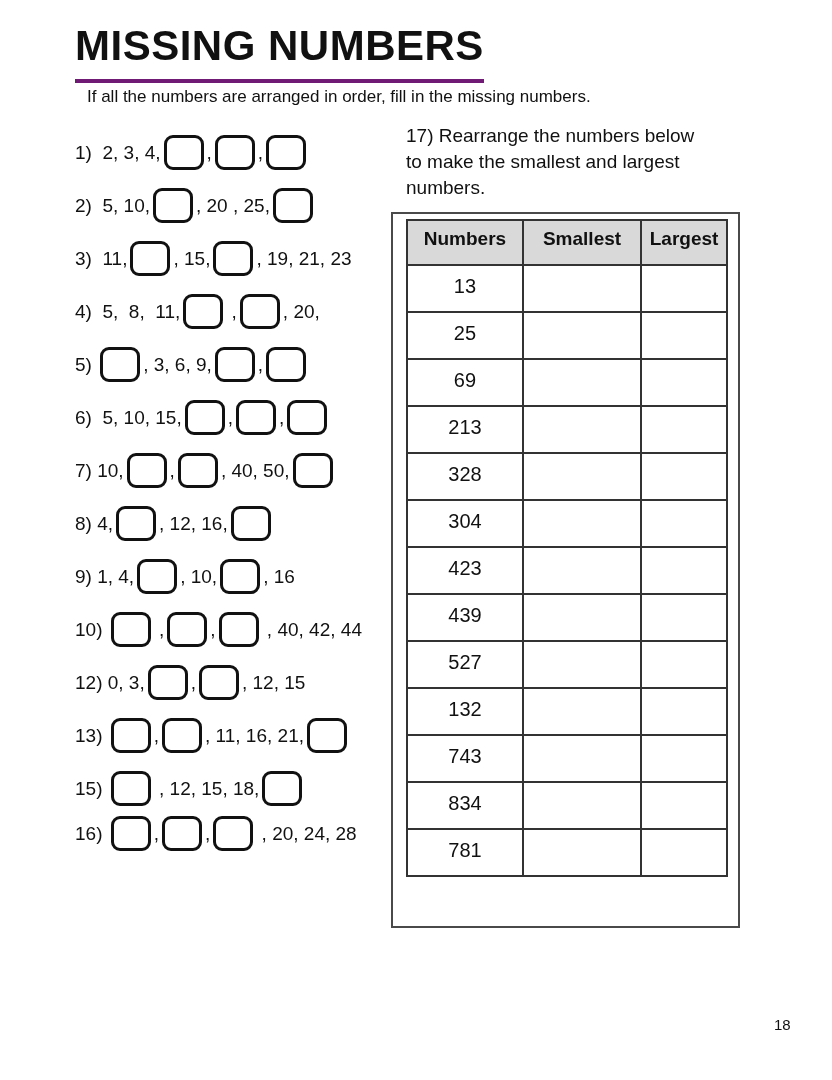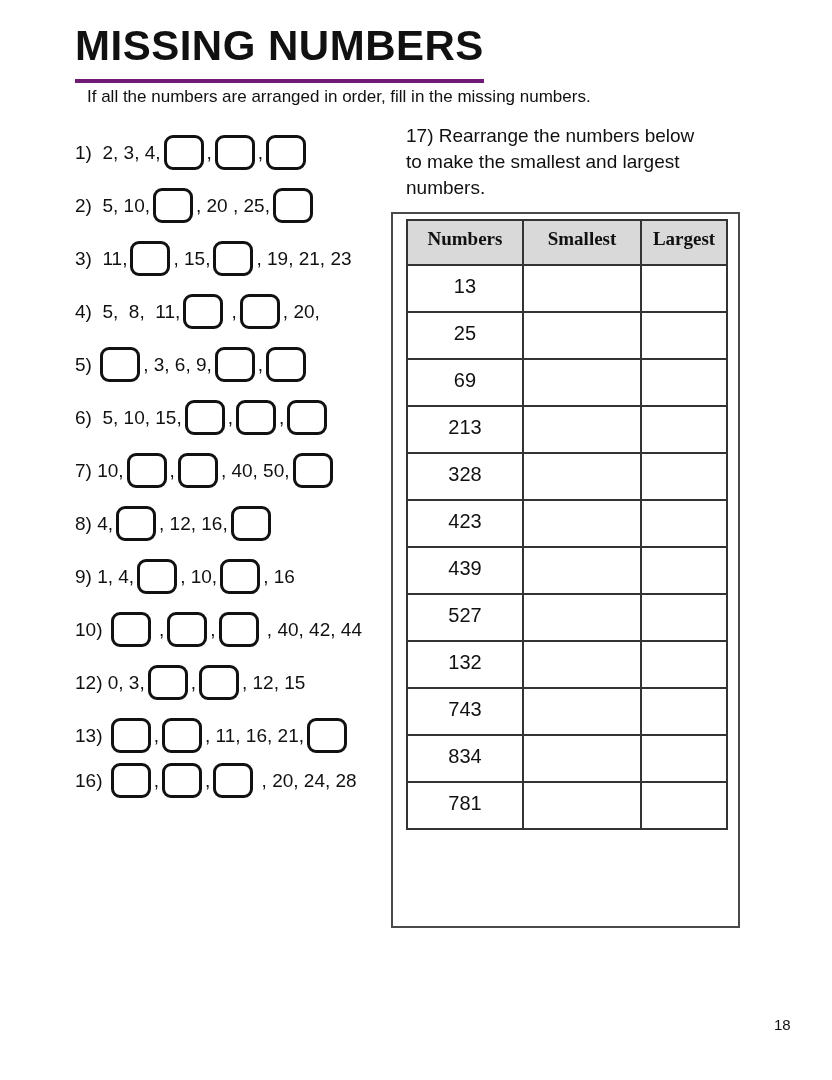--- a/index.html
+++ b/index.html
@@ -58,21 +58,21 @@
     border-collapse:collapse;table-layout:fixed;
     margin:5px 10px 6px 13px;width:322px;
   }
   table.num-table th, table.num-table td{
     border:2px solid var(--table-border);
     text-align:center;
   }
   table.num-table th{
     background:var(--header-bg);
     font-size:19px;font-weight:700;
-    height:45px;vertical-align:top;padding-top:7px;font-family:Liberation Serif, serif;
+    height:45px;vertical-align:top;padding-top:7px;
   }
   table.num-table th:nth-child(1){width:108px;}
   table.num-table th:nth-child(2){width:110px;}
   table.num-table th:nth-child(3){width:80px;}
   table.num-table td{
     height:47px;vertical-align:top;padding-top:9px;
     font-size:20px;
   }
   .page-number{
     position:absolute;left:774px;top:1016px;font-size:15px;
@@ -91,20 +91,21 @@
     <div class="seq-row"><span class="seq-text">3)  11,</span><span class="answer-box"></span><span class="seq-text">, 15,</span><span class="answer-box"></span><span class="seq-text">, 19, 21, 23</span></div>
     <div class="seq-row"><span class="seq-text">4)  5,  8,  11,</span><span class="answer-box"></span><span class="seq-text"> ,</span><span class="answer-box"></span><span class="seq-text">, 20,</span></div>
     <div class="seq-row"><span class="seq-text">5) </span><span class="answer-box"></span><span class="seq-text">, 3, 6, 9,</span><span class="answer-box"></span><span class="seq-text">,</span><span class="answer-box"></span></div>
     <div class="seq-row"><span class="seq-text">6)  5, 10, 15,</span><span class="answer-box"></span><span class="seq-text">,</span><span class="answer-box"></span><span class="seq-text">,</span><span class="answer-box"></span></div>
     <div class="seq-row"><span class="seq-text">7) 10,</span><span class="answer-box"></span><span class="seq-text">,</span><span class="answer-box"></span><span class="seq-text">, 40, 50,</span><span class="answer-box"></span></div>
     <div class="seq-row"><span class="seq-text">8) 4,</span><span class="answer-box"></span><span class="seq-text">, 12, 16,</span><span class="answer-box"></span></div>
     <div class="seq-row"><span class="seq-text">9) 1, 4,</span><span class="answer-box"></span><span class="seq-text">, 10,</span><span class="answer-box"></span><span class="seq-text">, 16</span></div>
     <div class="seq-row"><span class="seq-text">10) </span><span class="answer-box"></span><span class="seq-text"> ,</span><span class="answer-box"></span><span class="seq-text">,</span><span class="answer-box"></span><span class="seq-text"> , 40, 42, 44</span></div>
     <div class="seq-row"><span class="seq-text">12) 0, 3,</span><span class="answer-box"></span><span class="seq-text">,</span><span class="answer-box"></span><span class="seq-text">, 12, 15</span></div>
     <div class="seq-row"><span class="seq-text">13) </span><span class="answer-box"></span><span class="seq-text">,</span><span class="answer-box"></span><span class="seq-text">, 11, 16, 21,</span><span class="answer-box"></span></div>
+    <div class="seq-row"><span class="seq-text">15) </span><span class="answer-box"></span><span class="seq-text"> , 12, 15, 18,</span><span class="answer-box"></span></div>
     <div class="seq-row"><span class="seq-text">16) </span><span class="answer-box"></span><span class="seq-text">,</span><span class="answer-box"></span><span class="seq-text">,</span><span class="answer-box"></span><span class="seq-text"> , 20, 24, 28</span></div>
   </div>
 
 <div class="instruction">
     <div>17) Rearrange the numbers below</div>
     <div>to make the smallest and largest</div>
     <div>numbers.</div>
   </div>
 
 <div class="table-outer">
@@ -136,20 +137,25 @@
           <td>213</td>
           <td></td>
           <td></td>
         </tr>
         <tr>
           <td>328</td>
           <td></td>
           <td></td>
         </tr>
         <tr>
+          <td>304</td>
+          <td></td>
+          <td></td>
+        </tr>
+        <tr>
           <td>423</td>
           <td></td>
           <td></td>
         </tr>
         <tr>
           <td>439</td>
           <td></td>
           <td></td>
         </tr>
         <tr>

